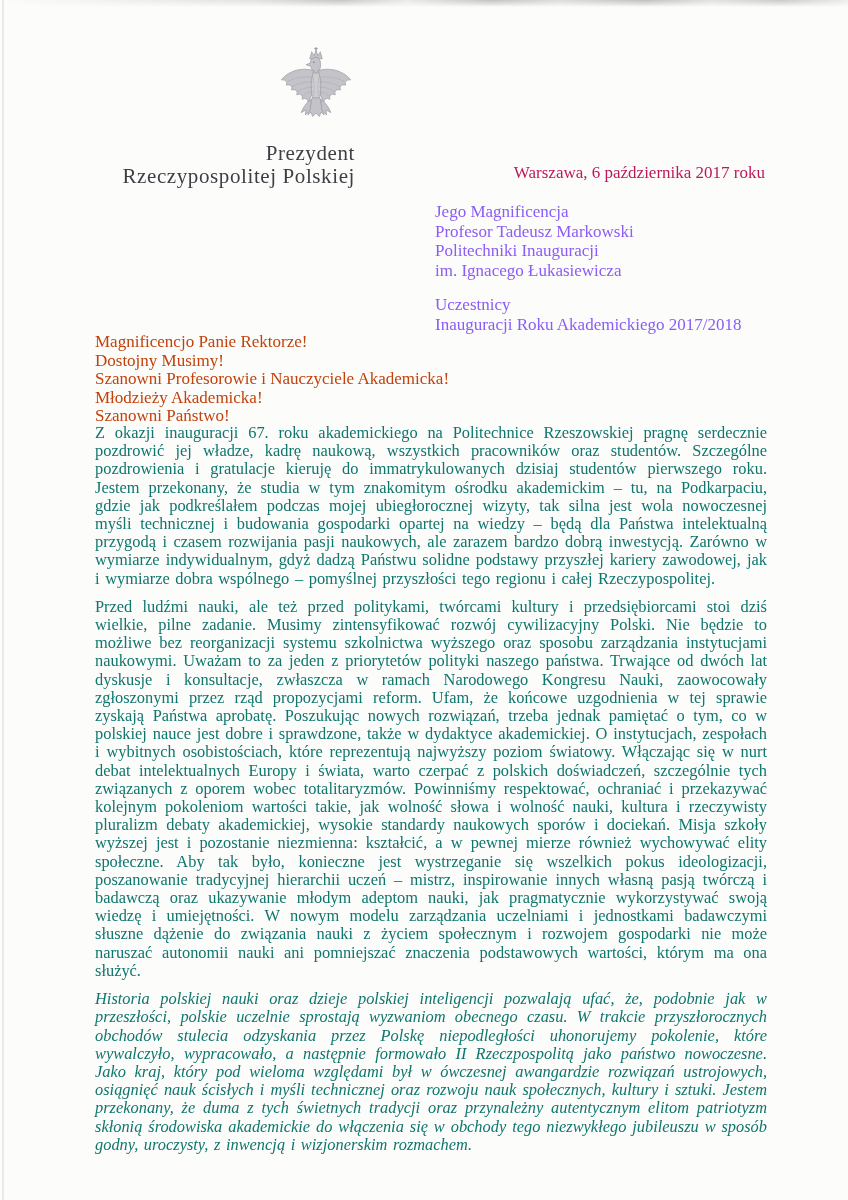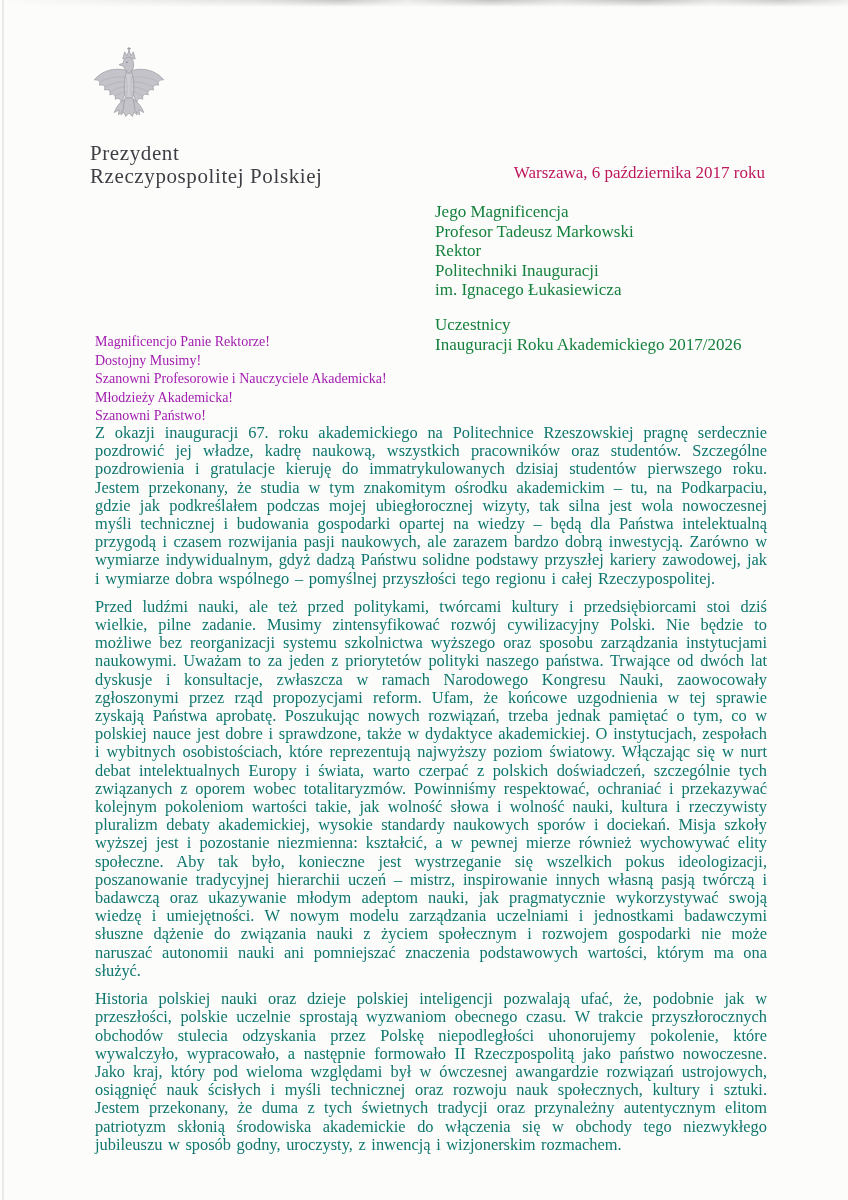--- a/index.html
+++ b/index.html
@@ -41,21 +41,21 @@
     top: 0; left: 2px;
     width: 2px; height: 1200px;
     background: rgba(80,80,85,0.10);
   }
 
   .letterhead {
     position: absolute;
     left: 90px;
     top: 46px;
     width: 265px;
-    text-align: left;
+    text-align: right;
   }
   .emblem {
     display: inline-block;
     margin-bottom: 4px;
   }
   .letterhead-title {
     font-size: 21px;
     line-height: 23px;
     letter-spacing: 0.6px;
     color: #3e3e45;
@@ -69,50 +69,50 @@
     color: #be185d;
     white-space: nowrap;
   }
 
   .addressee {
     position: absolute;
     left: 435px;
     top: 202px;
     font-size: 17px;
     line-height: 19.6px;
-    color: #15803d;
+    color: #8b5cf6;
   }
   .addressee .attendees {
     margin-top: 15px;
   }
 
   .salutations {
     position: absolute;
     left: 95px;
     top: 333px;
-    font-size: 14px;
+    font-size: 17px;
     line-height: 18.6px;
-    color: #a21caf;
+    color: #c2410c;
   }
 
   .letter-body {
     position: absolute;
     left: 95px;
     top: 424px;
     width: 672px;
     font-size: 16.4px;
     line-height: 18.2px;
     color: #0f766e;
     text-align: justify;
   }
   .letter-body p {
     margin: 0 0 10px 0;
     word-spacing: 1.5px;
   }
-  .letter-body p:last-child { margin-bottom: 0; }
+  .letter-body p:last-child { margin-bottom: 0; font-style: italic; }
 </style>
 </head>
 <body>
 
 <div class="scan-edge-top"></div>
 <div class="scan-edge-left"></div>
 
 <div class="letterhead">
   <span class="emblem">
     <svg width="78" height="88" viewBox="0 0 100 112" aria-hidden="true">
@@ -147,26 +147,25 @@
   </span>
   <div class="letterhead-title">Prezydent</div>
   <div class="letterhead-title">Rzeczypospolitej Polskiej</div>
 </div>
 
 <div class="dateline">Warszawa, 6 października 2017 roku</div>
 
 <div class="addressee">
   <div>Jego Magnificencja</div>
   <div>Profesor Tadeusz Markowski</div>
-  <div>Rektor</div>
   <div>Politechniki Inauguracji</div>
   <div>im. Ignacego Łukasiewicza</div>
   <div class="attendees">
     <div>Uczestnicy</div>
-    <div>Inauguracji Roku Akademickiego 2017/2026</div>
+    <div>Inauguracji Roku Akademickiego 2017/2018</div>
   </div>
 </div>
 
 <div class="salutations">
   <div>Magnificencjo Panie Rektorze!</div>
   <div>Dostojny Musimy!</div>
   <div>Szanowni Profesorowie i Nauczyciele Akademicka!</div>
   <div>Młodzieży Akademicka!</div>
   <div>Szanowni Państwo!</div>
 </div>

